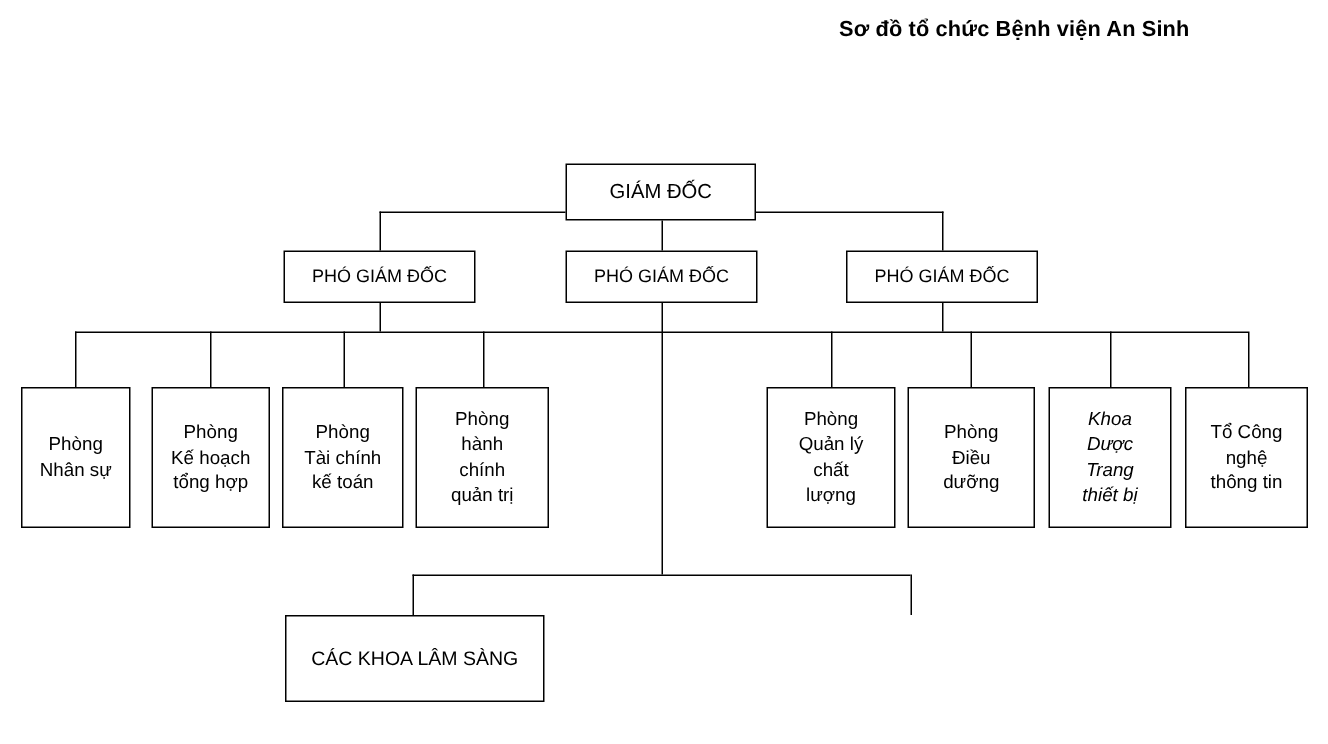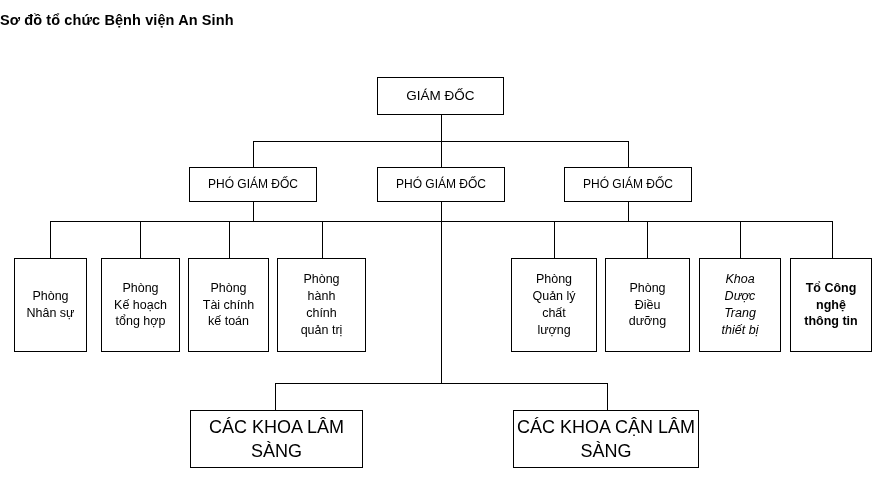--- a/index.html
+++ b/index.html
@@ -16,53 +16,54 @@
     width: 885px;
     height: 496px;
     background: #ffffff;
     overflow: hidden;
   }
   .title {
     position: absolute;
     left: 0;
     top: 12px;
     width: 793px;
-    text-align: left;
+    text-align: right;
     font-size: 14.5px;
     font-weight: bold;
     letter-spacing: 0.1px;
   }
   .node {
     position: absolute;
     box-sizing: border-box;
     border: 1px solid #000000;
     background: #ffffff;
     display: flex;
     align-items: center;
     justify-content: center;
     text-align: center;
     line-height: 1.35;
     z-index: 2;
   }
   .node.lvl1 {
     font-size: 13.5px;
+    margin-top: 32px;
   }
   .node.lvl2 {
     font-size: 12px;
   }
   .node.leaf {
     font-size: 12.5px;
     align-items: center;
   }
   .node.leaf .txt {
     display: block;
     padding: 0 4px;
   }
   .node.bottom {
-    font-size: 18px;
+    font-size: 13px;
   }
   .line {
     position: absolute;
     background: #000000;
     z-index: 1;
   }
   .line.h { height: 1px; }
   .line.v { width: 1px; }
 </style>
 </head>
@@ -125,24 +126,21 @@
 
   <div class="node leaf" style="left:511px; top:258px; width:86px; height:94px;">
     <span class="txt">Phòng<br>Quản lý<br>chất<br>lượng</span>
   </div>
   <div class="node leaf" style="left:605px; top:258px; width:85px; height:94px;">
     <span class="txt">Phòng<br>Điều<br>dưỡng</span>
   </div>
   <div class="node leaf" style="left:699px; top:258px; width:82px; height:94px;font-style:italic;">
     <span class="txt">Khoa<br>Dược<br>Trang<br>thiết bị</span>
   </div>
-  <div class="node leaf" style="left:790px; top:258px; width:82px; height:94px;font-weight:bold;">
+  <div class="node leaf" style="left:790px; top:258px; width:82px; height:94px;">
     <span class="txt">Tổ Công<br>nghệ<br>thông tin</span>
   </div>
 
   <div class="node bottom" style="left:190px; top:410px; width:173px; height:58px;">
     <span class="txt">CÁC KHOA LÂM SÀNG</span>
   </div>
-  <div class="node bottom" style="left:513px; top:410px; width:186px; height:58px;">
-    <span class="txt">CÁC KHOA CẬN LÂM SÀNG</span>
-  </div>
 
 </div>
 
 </body></html>

